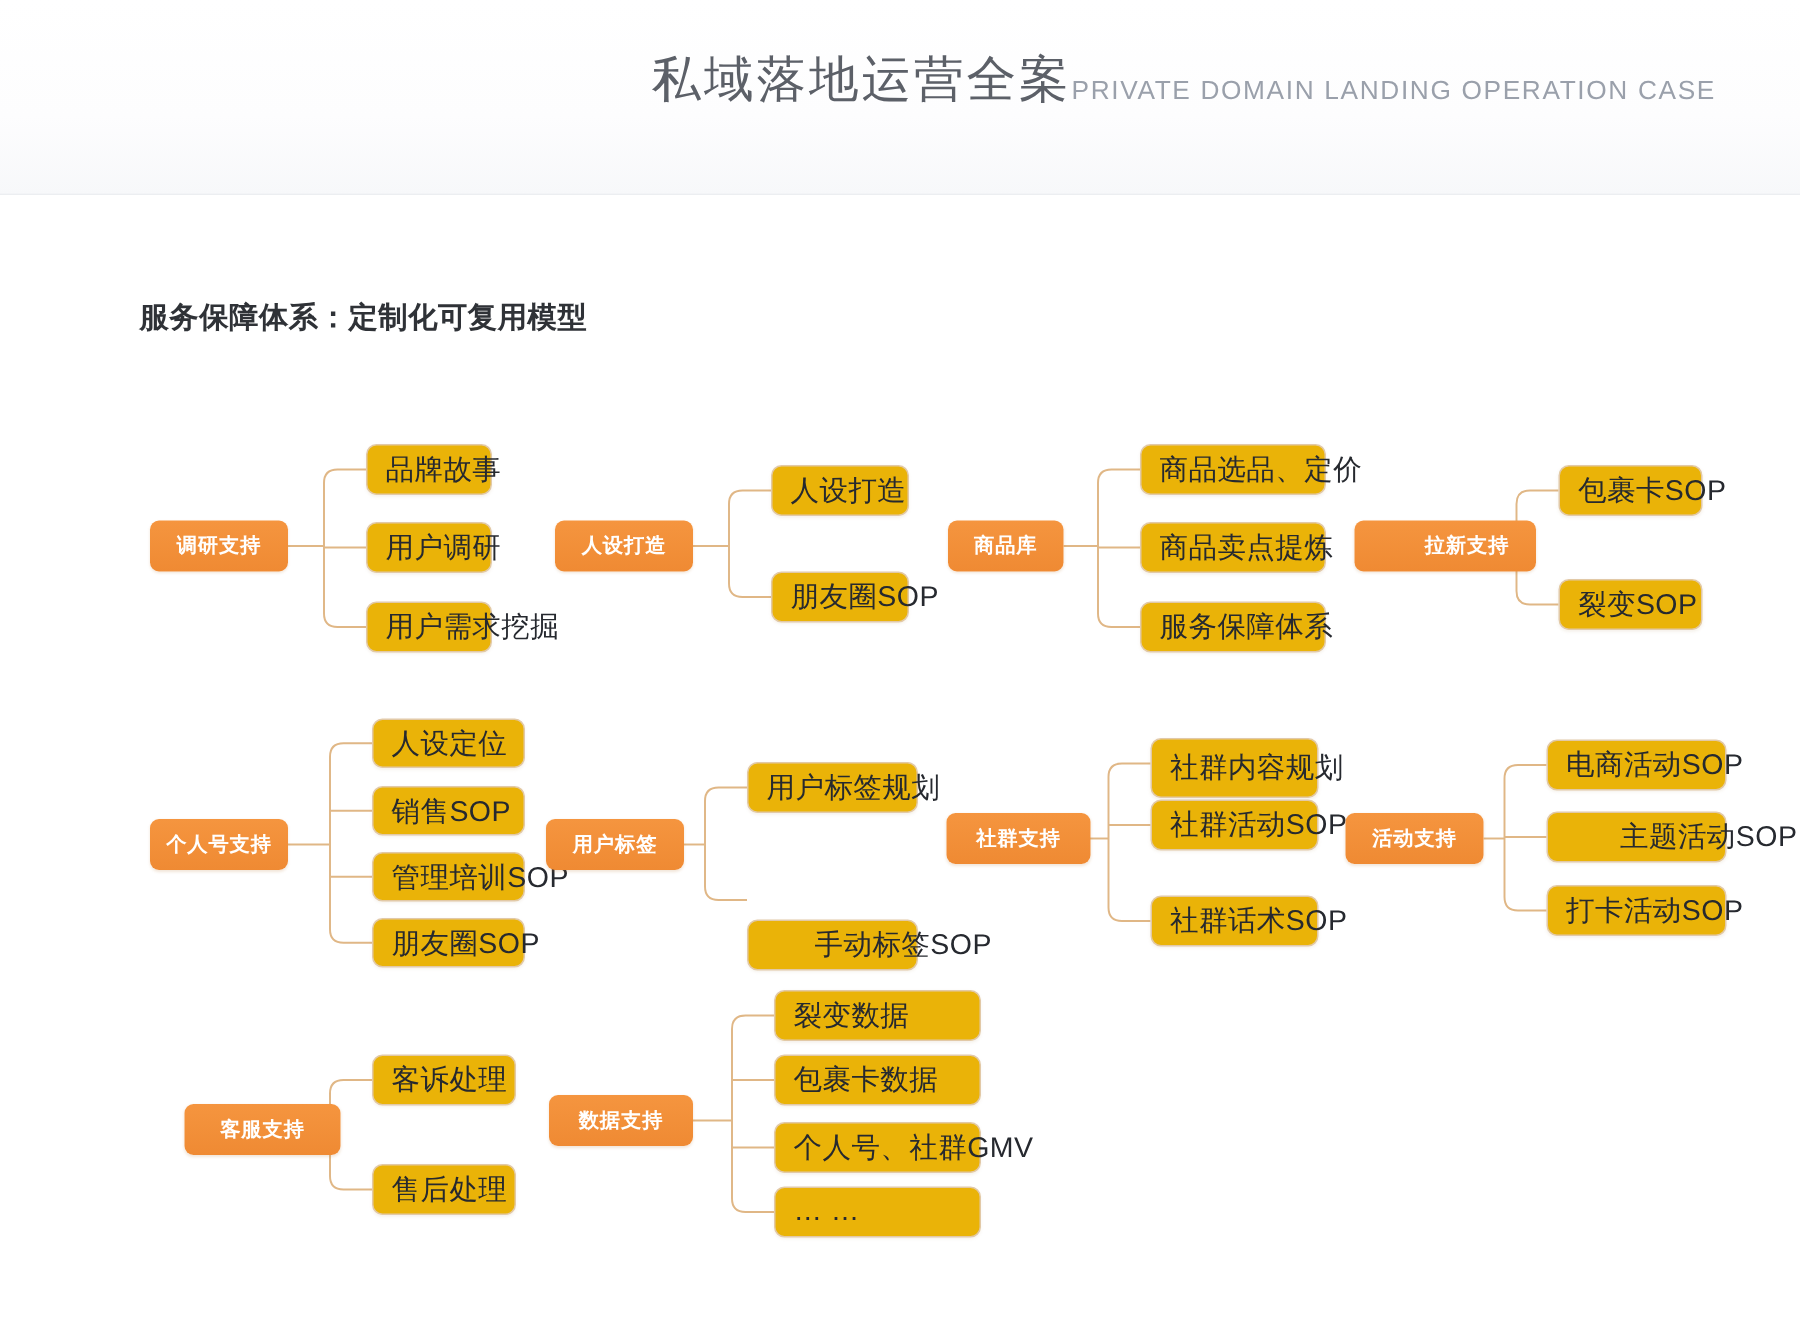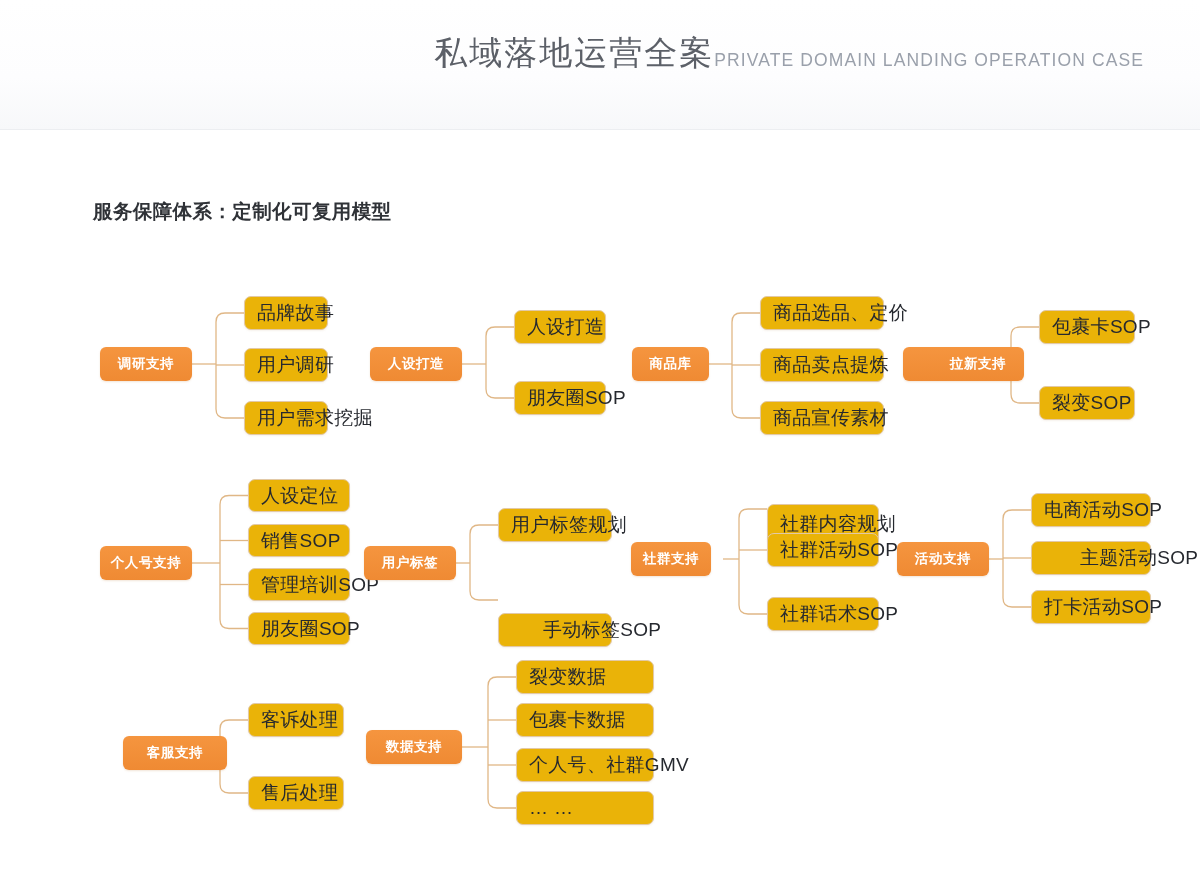--- a/index.html
+++ b/index.html
@@ -219,34 +219,34 @@
       <div class="parent" style="left: 100px; top: 347px; width: 92px; height: 34px;">调研支持</div>
       <div class="child" style="left: 244px; top: 296px; width: 84px; height: 34px;">品牌故事</div>
       <div class="child" style="left: 244px; top: 348px; width: 84px; height: 34px;">用户调研</div>
       <div class="child" style="left: 244px; top: 401px; width: 84px; height: 34px;">用户需求挖掘</div>
       <div class="parent" style="left: 370px; top: 347px; width: 92px; height: 34px;">人设打造</div>
       <div class="child" style="left: 514px; top: 310px; width: 92px; height: 34px;">人设打造</div>
       <div class="child" style="left: 514px; top: 381px; width: 92px; height: 34px;">朋友圈SOP</div>
       <div class="parent" style="left: 632px; top: 347px; width: 77px; height: 34px;">商品库</div>
       <div class="child" style="left: 760px; top: 296px; width: 124px; height: 34px;">商品选品、定价</div>
       <div class="child" style="left: 760px; top: 348px; width: 124px; height: 34px;">商品卖点提炼</div>
-      <div class="child" style="left: 760px; top: 401px; width: 124px; height: 34px;">商品宣传素材</div>
+      <div class="child" style="left: 760px; top: 401px; width: 124px; height: 34px;">服务保障体系</div>
       <div class="parent" style="left: 903px; top: 347px; width: 92px; height: 34px; padding-left: 29px;">拉新支持</div>
       <div class="child" style="left: 1039px; top: 310px; width: 96px; height: 34px;">包裹卡SOP</div>
       <div class="child" style="left: 1039px; top: 386px; width: 96px; height: 34px;">裂变SOP</div>
       <div class="parent" style="left: 100px; top: 546px; width: 92px; height: 34px;">个人号支持</div>
       <div class="child" style="left: 248px; top: 479px; width: 102px; height: 33px;">人设定位</div>
       <div class="child" style="left: 248px; top: 524px; width: 102px; height: 33px;">销售SOP</div>
       <div class="child" style="left: 248px; top: 568px; width: 102px; height: 33px;">管理培训SOP</div>
       <div class="child" style="left: 248px; top: 612px; width: 102px; height: 33px;">朋友圈SOP</div>
       <div class="parent" style="left: 364px; top: 546px; width: 92px; height: 34px;">用户标签</div>
       <div class="child" style="left: 498px; top: 508px; width: 114px; height: 34px;">用户标签规划</div>
       <div class="child" style="left: 498px; top: 613px; width: 114px; height: 34px; padding-left: 44px;">手动标签SOP</div>
-      <div class="parent" style="left: 631px; top: 542px; width: 80px; height: 34px;">社群支持</div>
-      <div class="child" style="left: 767px; top: 504px; width: 112px; height: 40px;">社群内容规划</div>
+      <div class="parent" style="left: 631px; top: 542px; width: 96px; height: 34px;">社群支持</div>
+      <div class="child" style="left: 767px; top: 492px; width: 112px; height: 40px;">社群内容规划</div>
       <div class="child" style="left: 767px; top: 533px; width: 112px; height: 34px;">社群活动SOP</div>
       <div class="child" style="left: 767px; top: 597px; width: 112px; height: 34px;">社群话术SOP</div>
       <div class="parent" style="left: 897px; top: 542px; width: 92px; height: 34px;">活动支持</div>
       <div class="child" style="left: 1031px; top: 493px; width: 120px; height: 34px;">电商活动SOP</div>
       <div class="child" style="left: 1031px; top: 541px; width: 120px; height: 34px; padding-left: 48px;">主题活动SOP</div>
       <div class="child" style="left: 1031px; top: 590px; width: 120px; height: 34px;">打卡活动SOP</div>
       <div class="parent" style="left: 100px; top: 736px; width: 104px; height: 34px; margin-left: 23px;">客服支持</div>
       <div class="child" style="left: 248px; top: 703px; width: 96px; height: 34px;">客诉处理</div>
       <div class="child" style="left: 248px; top: 776px; width: 96px; height: 34px;">售后处理</div>
       <div class="parent" style="left: 366px; top: 730px; width: 96px; height: 34px;">数据支持</div>

